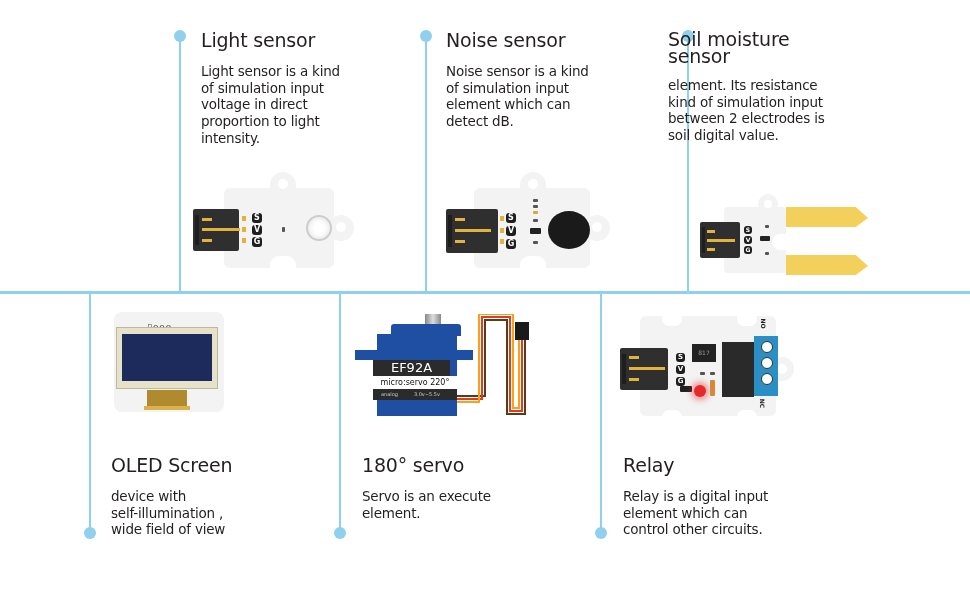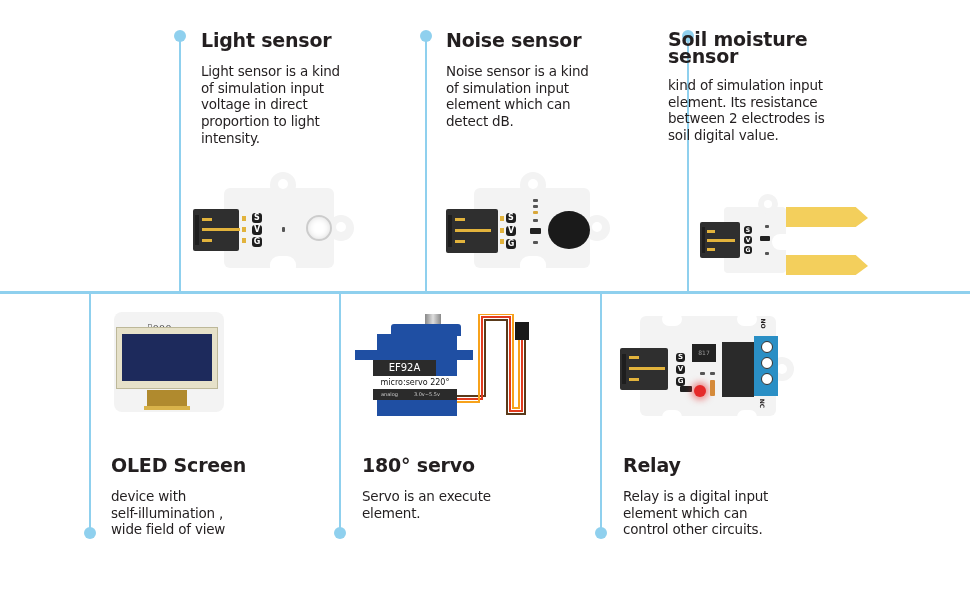--- a/index.html
+++ b/index.html
@@ -4,21 +4,21 @@
 <style>
   * { box-sizing: border-box; margin: 0; padding: 0; }
   html, body { width: 970px; height: 600px; background: #ffffff; overflow: hidden; }
   body { position: relative; font-family: "DejaVu Sans", "Liberation Sans", sans-serif; color: #231f20; }
 
   .hline { position: absolute; left: 0; top: 291px; width: 970px; height: 3px; background: #8fd0ee; }
   .vline { position: absolute; width: 2px; background: #8fd0ee; }
   .dot { position: absolute; width: 12px; height: 12px; border-radius: 50%; background: #8fd0ee; }
 
   .card { position: absolute; }
-  .title { font-weight: bold; font-size: 19px; line-height: 19px; color: #231f20; letter-spacing: -0.2px; }
+  .title { font-weight: normal; font-size: 19px; line-height: 19px; color: #231f20; letter-spacing: -0.2px; }
   .desc { font-size: 13.5px; line-height: 16.7px; color: #231f20; margin-top: 13px; letter-spacing: -0.2px; }
 
   .device { position: absolute; }
 
   
   .board { position: absolute; background: #f3f3f3; border-radius: 6px; }
   .hole-ear { position: absolute; background: #f3f3f3; border-radius: 50%; }
   .hole { position: absolute; background: #fff; border-radius: 50%; }
   .notch { position: absolute; background: #fff; border-radius: 9px; }
 
@@ -69,22 +69,22 @@
     <div>detect dB.</div>
   </div>
 </div>
 
 <div class="card" style="left:668px; top:31px; width:220px;">
   <div class="title" style="line-height:17px;">
     <div>Soil moisture</div>
     <div>sensor</div>
   </div>
   <div class="desc" style="margin-top:12px;">
+    <div>element. Its resistance</div>
     <div>kind of simulation input</div>
-    <div>element. Its resistance</div>
     <div>between 2 electrodes is</div>
     <div>soil digital value.</div>
   </div>
 </div>
 
 <div class="card" style="left:111px; top:456px; width:200px;">
   <div class="title">OLED Screen</div>
   <div class="desc">
     <div>device with</div>
     <div>self-illumination ,</div>
@@ -188,21 +188,21 @@
   <div style="position:absolute; left:10px; top:24px; width:90px; height:47px; background:#1d2a5c;"></div>
   <div style="position:absolute; left:35px; top:80px; width:40px; height:18px; background:#b08a2e;"></div>
   <div style="position:absolute; left:32px; top:96px; width:46px; height:4px; background:#d9b34a;"></div>
 </div>
 
 <div class="device" style="left:353px; top:310px; width:190px; height:115px;">
   <div style="position:absolute; left:72px; top:4px; width:16px; height:14px; background:linear-gradient(90deg,#888,#ddd,#888);"></div>
   <div style="position:absolute; left:38px; top:14px; width:70px; height:12px; background:#1f4fa3; border-radius:3px 3px 0 0;"></div>
   <div style="position:absolute; left:24px; top:24px; width:80px; height:82px; background:#1f4fa3;"></div>
   <div style="position:absolute; left:2px; top:40px; width:118px; height:10px; background:#1f4fa3;"></div>
-  <div style="position:absolute; left:20px; top:50px; width:63px; height:16px; background:#2b2b2b; color:#fff; font-size:10px; line-height:16px; text-align:center;">EF92A</div>
+  <div style="position:absolute; left:20px; top:50px; width:77px; height:16px; background:#2b2b2b; color:#fff; font-size:13px; line-height:16px; text-align:center;">EF92A</div>
   <div style="position:absolute; left:20px; top:66px; width:84px; height:13px; background:#fff; color:#111; font-size:8px; line-height:13px; text-align:center; white-space:nowrap;"><span>micro:servo</span> <span>220°</span></div>
   <div style="position:absolute; left:20px; top:79px; width:84px; height:11px; background:#2b2b2b; color:#ccc; font-size:5px; line-height:11px; white-space:nowrap;"><span style="margin-left:8px;">analog</span><span style="margin-left:16px;">3.0v~5.5v</span></div>
 
   <svg style="position:absolute; left:104px; top:4px;" width="80" height="105">
     <path d="M0,82 L28,82 L28,6 L50,6 L50,100 L68,100 L68,24" fill="none" stroke="#5a3a1a" stroke-width="2"></path>
     <path d="M0,85 L25,85 L25,3 L53,3 L53,97 L65,97 L65,24" fill="none" stroke="#e23b1e" stroke-width="2"></path>
     <path d="M0,88 L22,88 L22,0 L56,0 L56,94 L62,94 L62,24" fill="none" stroke="#f7a21b" stroke-width="2"></path>
     <rect x="58" y="8" width="14" height="18" fill="#1a1a1a"></rect>
   </svg>
 </div>

